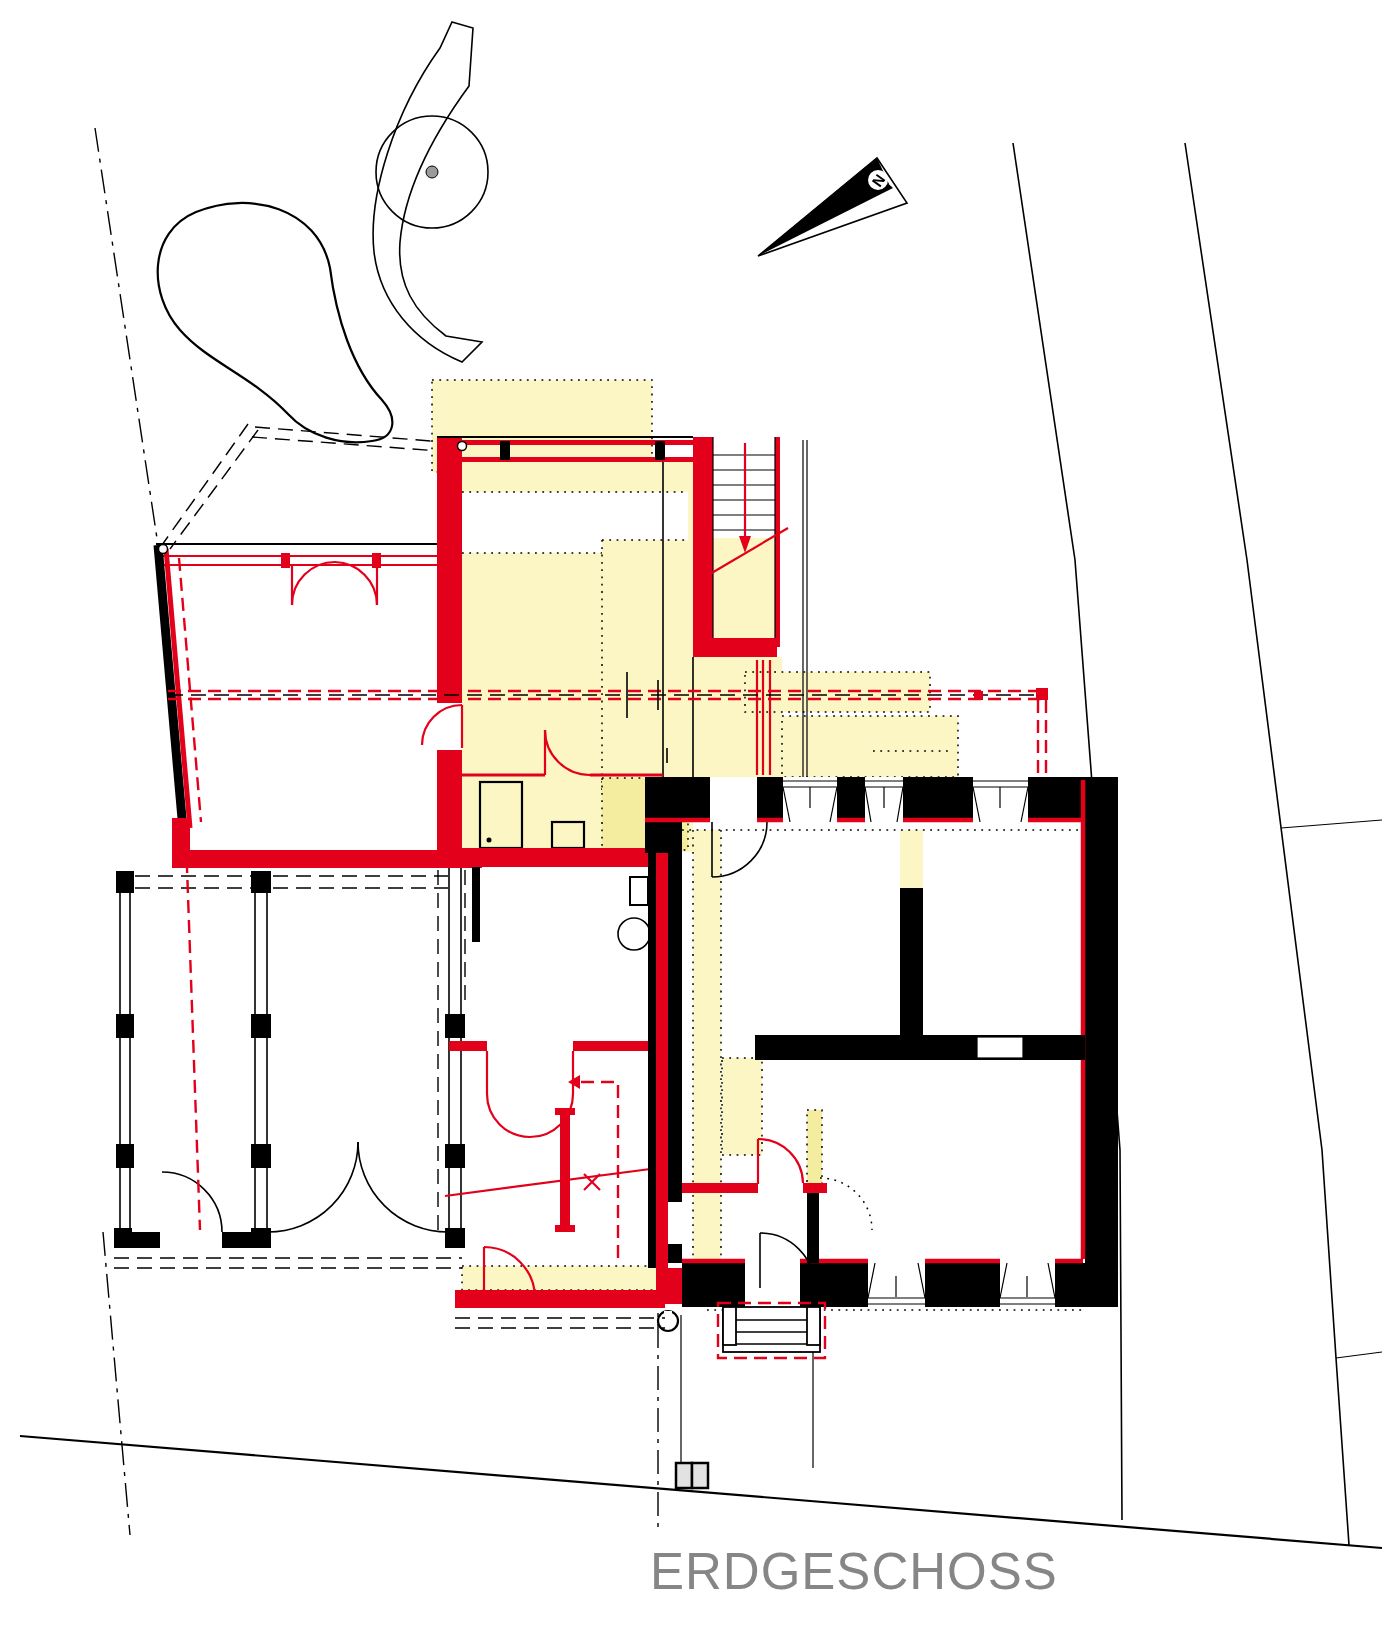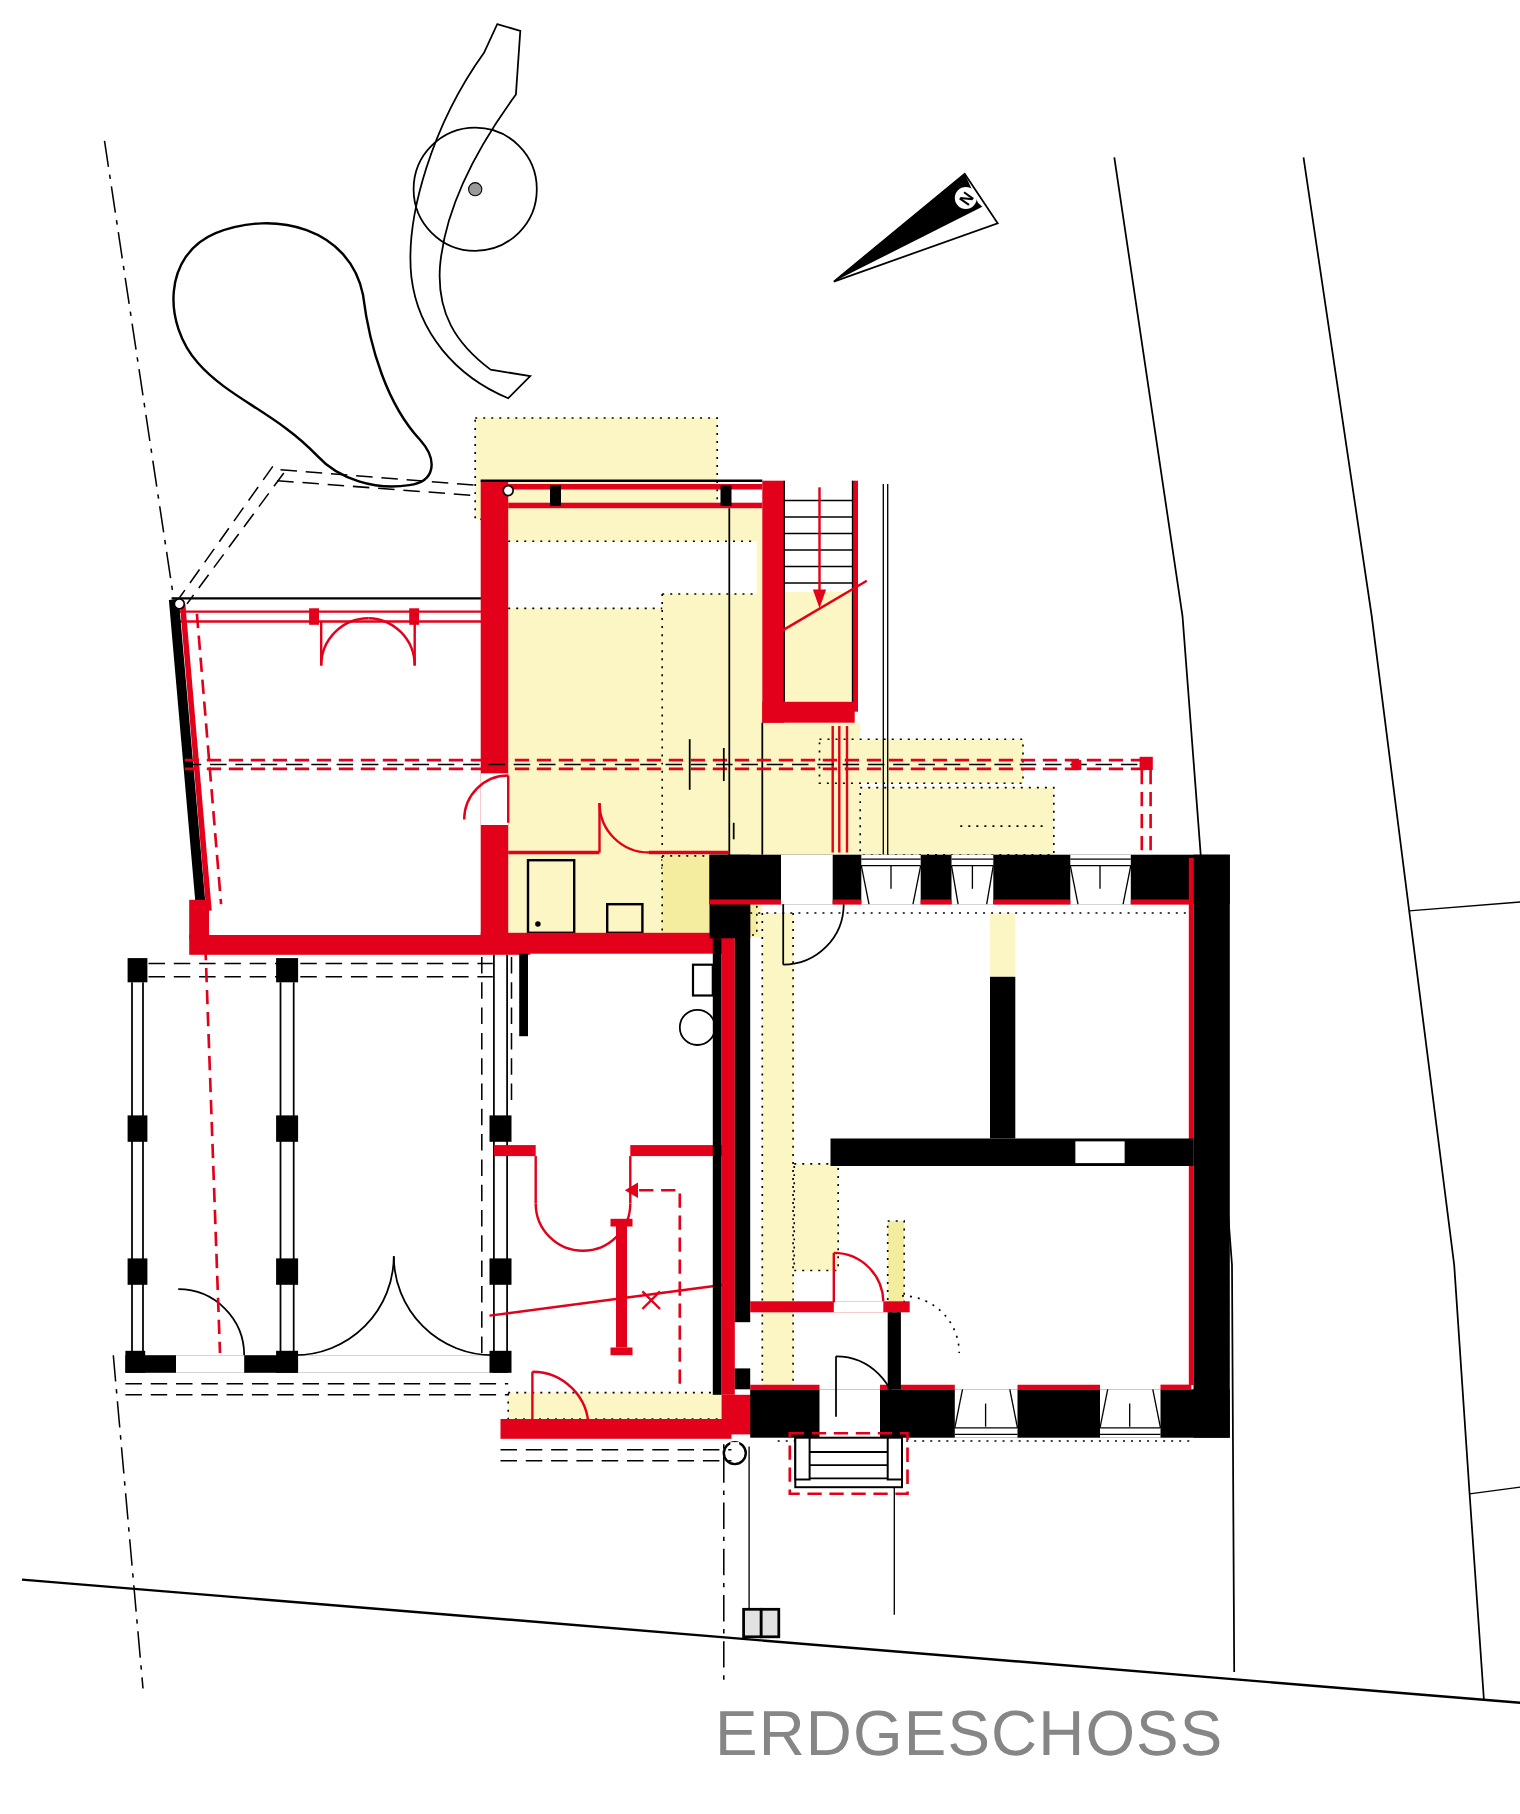--- a/index.html
+++ b/index.html
@@ -18,21 +18,21 @@
   .rd{stroke:var(--new_construction_red);stroke-width:2.4;stroke-dasharray:13 7;fill:none}
   .kd{stroke:#000;stroke-width:1.4;stroke-dasharray:15 8;fill:none}
   .kdd{stroke:#000;stroke-width:1.4;stroke-dasharray:24 7 4 7;fill:none}
   .dot{stroke:#000;stroke-width:1.5;stroke-dasharray:1.8 5.5;fill:none}
   .wall{fill:#000;stroke:none}
   .redw{fill:var(--new_construction_red);stroke:none}
   .yel{fill:var(--highlight_yellow);stroke:none}
   .yel2{fill:var(--highlight_yellow_strong);stroke:none}
   .wht{fill:#fff;stroke:none}
   .title{position:absolute;left:650px;top:1542px;width:420px;
-         font-size:58px;letter-spacing:1px;color:var(--title_grey);
+         font-size:51px;letter-spacing:1px;color:var(--title_grey);
          font-family:"Liberation Sans", sans-serif;}
   .nlabel{font:bold 15px "Liberation Sans", sans-serif;fill:#000;}
 </style>
 </head>
 <body>
 
 <div class="stage">
 <svg width="1382" height="1649" viewBox="0 0 1382 1649">
 
   <g>

